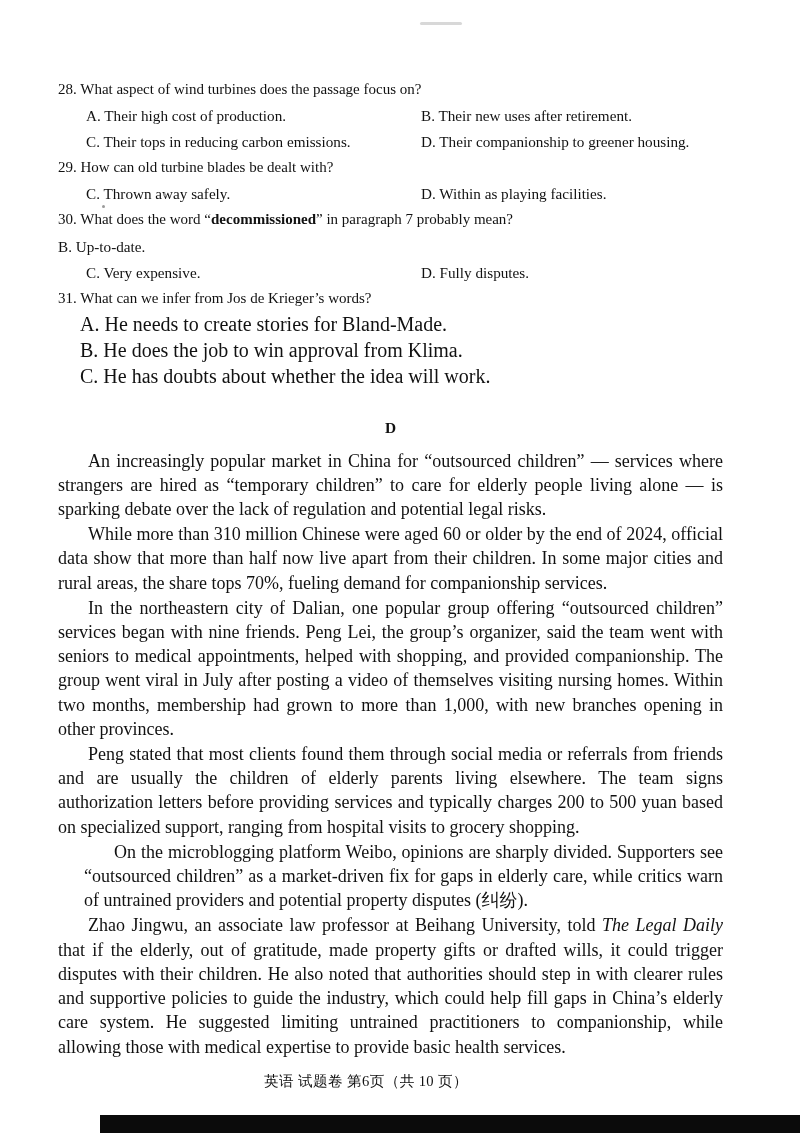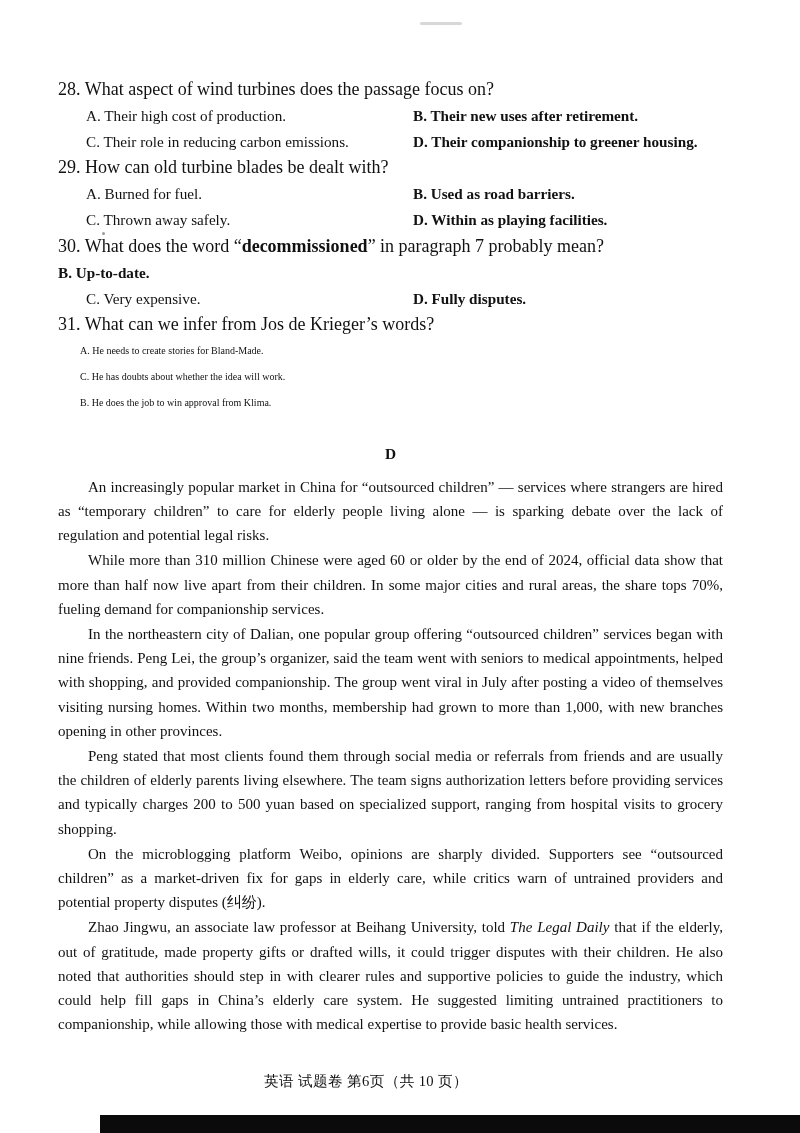--- a/index.html
+++ b/index.html
@@ -49,45 +49,45 @@
     background: #ffffff;
   }
   .content {
     position: absolute;
     top: 78px;
     left: 58px;
     width: 665px;
   }
   
   .q-line {
-    font-size: 18px;
+    font-size: 15px;
     line-height: 23.6px;
     margin: 0 0 2.5px 0;
     white-space: nowrap;
   }
   .q-stem {
     margin-left: 0;
   }
   .opt-row {
     display: flex;
     font-size: 15.2px;
     line-height: 23.6px;
     margin: 0 0 2.5px 0;
+    gap: 8px;
   }
   .opt-a {
     width: 355px;
     padding-left: 28px;
     box-sizing: border-box;
   }
   .opt-b {
     flex: 1;
-    font-weight: bold;
   }
   .opt-single {
-    font-size: 10px;
+    font-size: 20px;
     line-height: 23.6px;
     margin: 0 0 2.5px 0;
     padding-left: 22px;
   }
   .bold {
     font-weight: bold;
   }
   .dot-artifact {
     position: absolute;
     width: 3px;
@@ -96,21 +96,21 @@
     border-radius: 50%;
   }
   
   .section-letter {
     text-align: center;
     font-weight: bold;
     font-size: 15.4px;
     margin: 30px 0 12px 0;
   }
   .para {
-    font-size: 15px;
+    font-size: 18px;
     line-height: 24.2px;
     text-align: justify;
     text-justify: inter-word;
     text-indent: 30px;
     margin: 0 0 1px 0;
   }
   .para em {
     font-style: italic;
   }
   
@@ -135,59 +135,55 @@
   <div class="top-smudge"></div>
 
   <div class="content">
 
     <div class="q-line q-stem">28. What aspect of wind turbines does the passage focus on?</div>
     <div class="opt-row">
       <div class="opt-a">A. Their high cost of production.</div>
       <div class="opt-b">B. Their new uses after retirement.</div>
     </div>
     <div class="opt-row">
-      <div class="opt-a">C. Their role in reducing carbon emissions.</div>
+      <div class="opt-a">C. Their tops in reducing carbon emissions.</div>
       <div class="opt-b">D. Their companionship to greener housing.</div>
     </div>
 
     <div class="q-line q-stem">29. How can old turbine blades be dealt with?</div>
-    <div class="opt-row">
-      <div class="opt-a">A. Burned for fuel.</div>
-      <div class="opt-b">B. Used as road barriers.</div>
-    </div>
     <div class="opt-row" style="position:relative;justify-content:center;">
       <div class="dot-artifact" style="left:105px; top:11px;"></div>
       <div class="opt-a">C. Thrown away safely.</div>
       <div class="opt-b">D. Within as playing facilities.</div>
     </div>
 
     <div class="q-line q-stem" style="position:relative;">
       <div class="dot-artifact" style="left:44px; top:-3px;"></div>
       <span>30. What does the word “</span><span class="bold">decommissioned</span><span>” in paragraph 7 probably mean?</span>
     </div>
     <div class="opt-row">
       <div class="opt-b">B. Up-to-date.</div>
     </div>
     <div class="opt-row">
       <div class="opt-a">C. Very expensive.</div>
       <div class="opt-b">D. Fully disputes.</div>
     </div>
 
     <div class="q-line q-stem">31. What can we infer from Jos de Krieger’s words?</div>
     <div class="opt-single">A. He needs to create stories for Bland-Made.</div>
+    <div class="opt-single">B. He does the job to win approval from Klima.</div>
     <div class="opt-single">C. He has doubts about whether the idea will work.</div>
-    <div class="opt-single">B. He does the job to win approval from Klima.</div>
 
     <div class="section-letter">D</div>
 
     <p class="para">An increasingly popular market in China for “outsourced children” — services where strangers are hired as “temporary children” to care for elderly people living alone — is sparking debate over the lack of regulation and potential legal risks.</p>
     <p class="para">While more than 310 million Chinese were aged 60 or older by the end of 2024, official data show that more than half now live apart from their children. In some major cities and rural areas, the share tops 70%, fueling demand for companionship services.</p>
     <p class="para">In the northeastern city of Dalian, one popular group offering “outsourced children” services began with nine friends. Peng Lei, the group’s organizer, said the team went with seniors to medical appointments, helped with shopping, and provided companionship. The group went viral in July after posting a video of themselves visiting nursing homes. Within two months, membership had grown to more than 1,000, with new branches opening in other provinces.</p>
     <p class="para">Peng stated that most clients found them through social media or referrals from friends and are usually the children of elderly parents living elsewhere. The team signs authorization letters before providing services and typically charges 200 to 500 yuan based on specialized support, ranging from hospital visits to grocery shopping.</p>
-    <p class="para" style="text-align:justify;">On the microblogging platform Weibo, opinions are sharply divided. Supporters see “outsourced children” as a market-driven fix for gaps in elderly care, while critics warn of untrained providers and potential property disputes (纠纷).</p>
+    <p class="para" style="text-align:justify;margin-left:26px;">On the microblogging platform Weibo, opinions are sharply divided. Supporters see “outsourced children” as a market-driven fix for gaps in elderly care, while critics warn of untrained providers and potential property disputes (纠纷).</p>
     <p class="para"><span>Zhao Jingwu, an associate law professor at Beihang University, told </span><em>The Legal Daily</em><span> that if the elderly, out of gratitude, made property gifts or drafted wills, it could trigger disputes with their children. He also noted that authorities should step in with clearer rules and supportive policies to guide the industry, which could help fill gaps in China’s elderly care system. He suggested limiting untrained practitioners to companionship, while allowing those with medical expertise to provide basic health services.</span></p>
 
   </div>
 
   <div class="footer">
     <span class="footer-cn">英语 试题卷 第6页（共 10 页）</span>
   </div>
 
   <div class="bottom-bar"></div>
   <div class="bottom-bar-white"></div>

